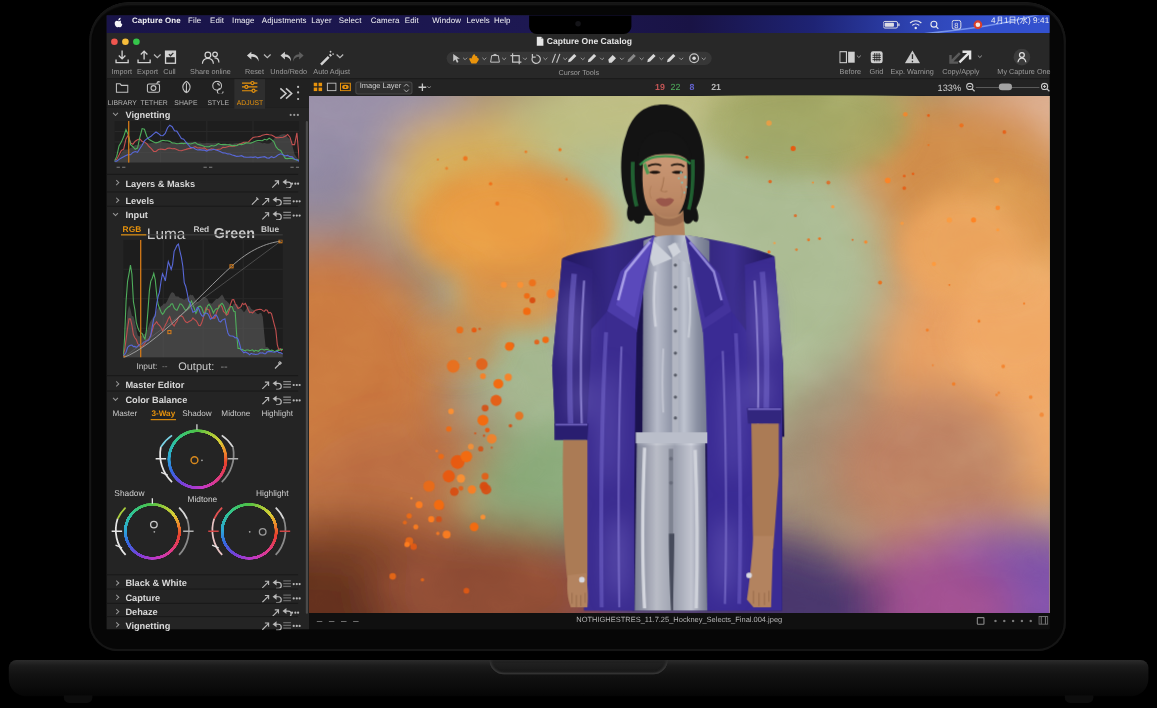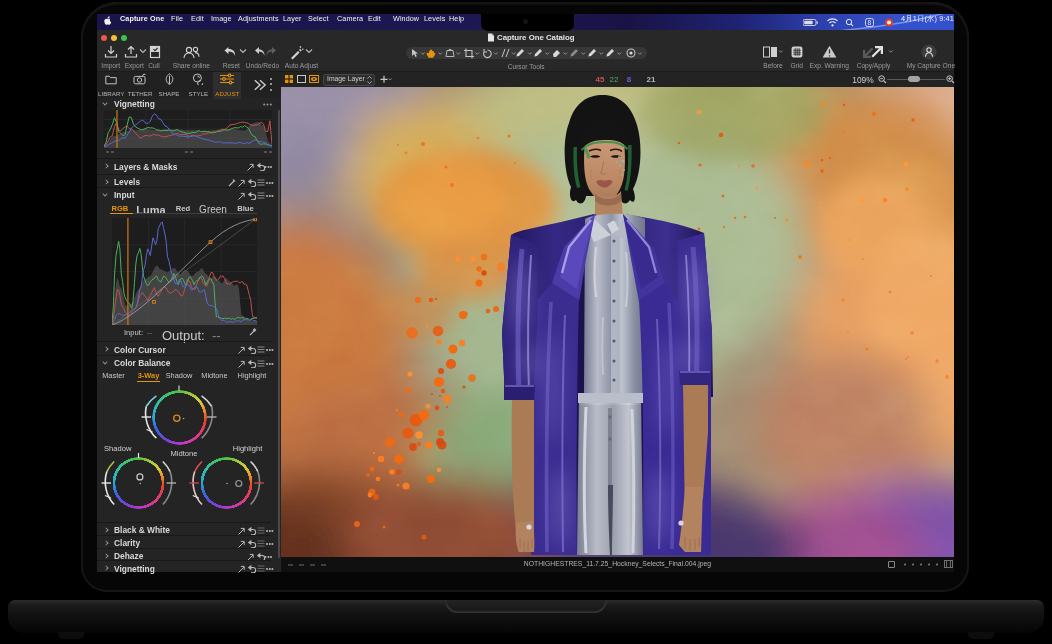--- a/index.html
+++ b/index.html
@@ -264,25 +264,25 @@
  </svg>
  <div class="abs" style="left:41.9px;top:2px;width:52px;height:12px;background:#2e2e2e;border:1px solid #474747;border-radius:2.5px"></div>
  <div class="abs" style="left:46px;top:3.8px;font-size:6.8px;color:#cfcfcf">Image Layer</div>
  <svg class="abs" style="left:85px;top:3px" width="7" height="10" viewBox="0 0 7 10" stroke="#b0b0b0" fill="none" stroke-width="0.9">
   <path d="M1.4,3.6 L3.5,1.4 L5.6,3.6 M1.4,6.4 L3.5,8.6 L5.6,6.4"></path>
  </svg>
  <svg class="abs" style="left:98.8px;top:3.5px" width="12" height="9" viewBox="0 0 12 9" stroke="#c8c8c8" fill="none">
   <path d="M4,0.8 v7 M0.5,4.3 h7" stroke-width="1.2"></path>
   <path d="M8.6,3.4 l1.6,1.6 l1.6-1.6" stroke="#909090" stroke-width="0.9"></path>
  </svg>
- <span class="abs" style="left:319px;top:3.4px;font-size:8px;font-weight:700;color:#c25555;transform:translateX(-50%)">45</span>
+ <span class="abs" style="left:319px;top:3.4px;font-size:8px;font-weight:700;color:#c25555;transform:translateX(-50%)">19</span>
  <span class="abs" style="left:333px;top:3.4px;font-size:8px;font-weight:400;color:#4fae5c;transform:translateX(-50%)">22</span>
  <span class="abs" style="left:348px;top:3.4px;font-size:8px;font-weight:700;color:#6464d2;transform:translateX(-50%)">8</span>
  <span class="abs" style="left:370px;top:3.4px;font-size:8px;font-weight:700;color:#b8b8b8;transform:translateX(-50%)">21</span>
- <span class="abs" style="left:582px;top:3.2px;font-size:8.4px;color:#d0d0d0;transform:translateX(-50%)">109%</span>
+ <span class="abs" style="left:582px;top:3.2px;font-size:8.4px;color:#d0d0d0;transform:translateX(-50%)">133%</span>
  <svg class="abs" style="left:597.4px;top:3.5px" width="9" height="9" viewBox="0 0 9 9" stroke="#c8c8c8" fill="none">
   <circle cx="3.6" cy="3.6" r="2.8" stroke-width="1"></circle>
       <path d="M5.8,5.8 L8,8" stroke-width="1.1"></path>
       <path d="M2.2,3.6 h2.8" stroke-width="0.9"></path>
  </svg>
  <div class="abs" style="left:606.4px;top:7px;width:58px;height:1.6px;background:#5a5a5a;border-radius:1px"></div>
  <div class="abs" style="left:627.2px;top:4.6px;width:12px;height:6.4px;background:#a2a2a2;border-radius:3.2px"></div>
  <svg class="abs" style="left:665px;top:3.5px" width="9" height="9" viewBox="0 0 9 9" stroke="#c8c8c8" fill="none">
   <circle cx="3.6" cy="3.6" r="2.8" stroke-width="1"></circle>
       <path d="M5.8,5.8 L8,8" stroke-width="1.1"></path>
@@ -352,23 +352,23 @@
   <path d="M1.5,8.5 L7,3 M3.8,2.4 h3.4 v3.4" stroke="#b9b9b9" fill="none" stroke-width="1"></path>
   <path d="M14.4,0.8 L10.8,3.5 L14.4,6.2 z" fill="#b9b9b9"></path>
       <path d="M13.6,3.5 h2.4 a2.7,2.7 0 0 1 0,5.4 h-2" stroke="#b9b9b9" fill="none" stroke-width="1.1"></path>
   <path d="M20.5,2 h7 M20.5,4.5 h7 M20.5,7 h7" stroke="#888" stroke-width="1.2"></path>
   <circle cx="30" cy="5" r="1" fill="#b9b9b9"></circle>
       <circle cx="32.8" cy="5" r="1" fill="#b9b9b9"></circle>
       <circle cx="35.4" cy="5" r="1" fill="#b9b9b9"></circle>
  </svg>
 
  <span class="abs" style="left:22.9px;top:106px;font-size:7.6px;font-weight:700;color:#e8930c;transform:translateX(-50%)">RGB</span>
- <span class="abs" style="left:54px;top:106px;font-size:11px;font-weight:700;color:#c9c9c9;transform:translateX(-50%)">Luma</span>
+ <span class="abs" style="left:54px;top:106px;font-size:14px;font-weight:400;color:#c9c9c9;transform:translateX(-50%)">Luma</span>
  <span class="abs" style="left:86px;top:106px;font-size:7.6px;font-weight:700;color:#c9c9c9;transform:translateX(-50%)">Red</span>
- <span class="abs" style="left:116px;top:106px;font-size:10px;font-weight:400;color:#c9c9c9;transform:translateX(-50%)">Green</span>
+ <span class="abs" style="left:116px;top:106px;font-size:13px;font-weight:700;color:#c9c9c9;transform:translateX(-50%)">Green</span>
  <span class="abs" style="left:148.5px;top:106px;font-size:7.6px;font-weight:700;color:#c9c9c9;transform:translateX(-50%)">Blue</span>
  <div class="abs" style="left:13px;top:115.4px;width:147px;height:1px;background:#3f3f3f"></div>
  <div class="abs" style="left:13px;top:114.8px;width:23px;height:1.6px;background:#e8930c"></div>
 
  <svg class="abs" style="left:14.6px;top:119.8px" width="145.4" height="107.2" viewBox="0 0 145.4 107.2">
   <rect width="145.4" height="107.2" fill="#1d1d1d"></rect>
   <path d="M36.4,0 V107 M72.7,0 V107 M109.1,0 V107 M0,26.8 H145.4 M0,53.6 H145.4 M0,80.4 H145.4" stroke="#282828" stroke-width="1"></path>
   <path d="M0.0,107.2 L0.0,105.6 L1.3,98.8 L2.6,80.4 L4.0,65.4 L5.3,59.5 L6.6,63.1 L7.9,69.0 L9.3,69.7 L10.6,74.5 L11.9,81.1 L13.2,86.7 L14.5,87.9 L15.9,87.0 L17.2,87.4 L18.5,85.7 L19.8,85.6 L21.1,83.9 L22.5,80.5 L23.8,76.1 L25.1,73.5 L26.4,71.7 L27.8,69.3 L29.1,66.4 L30.4,64.5 L31.7,61.4 L33.0,61.9 L34.4,60.4 L35.7,59.6 L37.0,58.0 L38.3,58.2 L39.7,56.1 L41.0,53.3 L42.3,50.6 L43.6,48.2 L44.9,47.7 L46.3,48.6 L47.6,51.3 L48.9,51.6 L50.2,51.5 L51.6,53.0 L52.9,53.1 L54.2,53.9 L55.5,54.6 L56.8,53.4 L58.2,52.6 L59.5,52.1 L60.8,49.8 L62.1,50.4 L63.4,50.2 L64.8,53.0 L66.1,54.9 L67.4,56.6 L68.7,56.4 L70.1,54.9 L71.4,53.1 L72.7,51.9 L74.0,52.0 L75.3,52.8 L76.7,53.8 L78.0,57.1 L79.3,57.8 L80.6,58.2 L82.0,56.6 L83.3,55.3 L84.6,53.8 L85.9,53.8 L87.2,52.7 L88.6,51.1 L89.9,49.8 L91.2,51.8 L92.5,54.8 L93.8,55.5 L95.2,56.7 L96.5,58.2 L97.8,60.2 L99.1,60.4 L100.5,58.2 L101.8,58.4 L103.1,58.4 L104.4,59.8 L105.7,62.4 L107.1,62.4 L108.4,64.0 L109.7,65.8 L111.0,64.6 L112.4,62.1 L113.7,60.0 L115.0,60.5 L116.3,62.6 L117.6,63.6 L119.0,63.9 L120.3,65.8 L121.6,67.3 L122.9,67.8 L124.3,66.6 L125.6,66.6 L126.9,70.1 L128.2,84.9 L129.5,97.6 L130.9,97.5 L132.2,98.4 L133.5,99.9 L134.8,101.4 L136.1,102.1 L137.5,102.5 L138.8,102.0 L140.1,103.2 L141.4,101.8 L142.8,103.3 L144.1,102.5 L145.4,103.6 L145.4,107.2 Z" fill="#5a5a5a" opacity="0.62"></path>
   <path d="M0.0,104.2 L1.3,100.3 L2.6,90.6 L4.0,80.0 L5.3,71.8 L6.6,72.0 L7.9,77.6 L9.3,86.3 L10.6,89.1 L11.9,90.7 L13.2,94.3 L14.5,95.7 L15.9,97.9 L17.2,96.9 L18.5,95.8 L19.8,93.9 L21.1,91.4 L22.5,91.3 L23.8,89.4 L25.1,87.1 L26.4,82.6 L27.8,77.6 L29.1,76.2 L30.4,74.4 L31.7,76.6 L33.0,77.8 L34.4,79.7 L35.7,82.7 L37.0,80.5 L38.3,77.4 L39.7,75.0 L41.0,71.7 L42.3,69.7 L43.6,73.8 L44.9,76.7 L46.3,78.3 L47.6,75.7 L48.9,74.1 L50.2,70.5 L51.6,69.1 L52.9,69.2 L54.2,70.0 L55.5,72.7 L56.8,74.5 L58.2,75.3 L59.5,74.5 L60.8,73.8 L62.1,73.1 L63.4,71.1 L64.8,72.6 L66.1,73.4 L67.4,75.2 L68.7,77.9 L70.1,78.0 L71.4,75.5 L72.7,71.2 L74.0,66.5 L75.3,61.6 L76.7,63.3 L78.0,63.6 L79.3,68.3 L80.6,71.4 L82.0,71.0 L83.3,71.2 L84.6,66.9 L85.9,63.5 L87.2,59.5 L88.6,59.3 L89.9,61.2 L91.2,65.3 L92.5,66.2 L93.8,68.5 L95.2,67.5 L96.5,63.6 L97.8,57.9 L99.1,54.5 L100.5,54.3 L101.8,57.9 L103.1,60.2 L104.4,62.4 L105.7,61.8 L107.1,60.7 L108.4,57.8 L109.7,58.9 L111.0,57.8 L112.4,60.4 L113.7,63.6 L115.0,66.2 L116.3,65.7 L117.6,66.5 L119.0,65.1 L120.3,64.0 L121.6,63.7 L122.9,63.4 L124.3,63.2 L125.6,63.3 L126.9,64.4 L128.2,65.0 L129.5,63.6 L130.9,64.0 L132.2,66.5 L133.5,66.0 L134.8,67.1 L136.1,72.1 L137.5,77.6 L138.8,82.4 L140.1,95.3 L141.4,99.8 L142.8,99.1 L144.1,100.8 L145.4,99.1" fill="none" stroke="#c14f4f" stroke-width="1"></path>
   <path d="M0.0,105.6 L1.3,88.5 L2.6,55.9 L4.0,37.5 L5.3,30.7 L6.6,23.1 L7.9,31.1 L9.3,56.3 L10.6,63.5 L11.9,75.0 L13.2,79.6 L14.5,82.7 L15.9,84.4 L17.2,85.1 L18.5,88.2 L19.8,90.3 L21.1,82.4 L22.5,64.6 L23.8,46.2 L25.1,37.5 L26.4,34.9 L27.8,30.5 L29.1,36.1 L30.4,49.1 L31.7,58.8 L33.0,62.0 L34.4,65.7 L35.7,67.8 L37.0,66.2 L38.3,63.7 L39.7,62.4 L41.0,61.0 L42.3,60.5 L43.6,58.3 L44.9,58.2 L46.3,61.9 L47.6,63.5 L48.9,64.1 L50.2,61.3 L51.6,58.2 L52.9,58.6 L54.2,60.2 L55.5,62.4 L56.8,64.4 L58.2,63.0 L59.5,61.2 L60.8,57.9 L62.1,55.6 L63.4,59.2 L64.8,62.9 L66.1,66.8 L67.4,64.3 L68.7,60.7 L70.1,60.3 L71.4,61.8 L72.7,65.4 L74.0,68.0 L75.3,64.6 L76.7,60.0 L78.0,58.7 L79.3,60.4 L80.6,62.9 L82.0,66.6 L83.3,64.1 L84.6,62.8 L85.9,62.8 L87.2,61.3 L88.6,58.8 L89.9,57.8 L91.2,59.5 L92.5,62.8 L93.8,67.0 L95.2,63.9 L96.5,61.8 L97.8,60.5 L99.1,61.0 L100.5,65.0 L101.8,65.4 L103.1,85.4 L104.4,98.8 L105.7,98.7 L107.1,99.8 L108.4,99.5 L109.7,100.6 L111.0,100.6 L112.4,100.2 L113.7,100.2 L115.0,100.9 L116.3,100.5 L117.6,100.0 L119.0,101.5 L120.3,100.5 L121.6,100.9 L122.9,101.4 L124.3,100.0 L125.6,99.5 L126.9,99.5 L128.2,100.3 L129.5,99.7 L130.9,99.5 L132.2,100.1 L133.5,101.3 L134.8,100.2 L136.1,100.7 L137.5,101.7 L138.8,101.2 L140.1,100.3 L141.4,100.5 L142.8,100.2 L144.1,99.4 L145.4,99.8" fill="none" stroke="#4fae5c" stroke-width="1"></path>
@@ -377,29 +377,29 @@
   <path d="M0,107.2 L143.1,1.3" stroke="#6a6a6a" stroke-width="0.7" opacity="0.8"></path>
   <path d="M0,107.2 C30,96 70,50 98.5,24.1 C115,9 130,3 143.1,1.3" stroke="#a8a8a8" stroke-width="0.8" fill="none"></path>
   <g fill="none" stroke="#cf7a1e" stroke-width="1">
    <rect x="-1.4" y="105.8" width="2.8" height="2.8"></rect>
         <rect x="40.6" y="82.5" width="2.8" height="2.8"></rect>
    <rect x="97.1" y="22.7" width="2.8" height="2.8"></rect>
         <rect x="141.7" y="-0.1" width="2.8" height="2.8"></rect>
   </g>
  </svg>
  <div class="abs" style="left:27px;top:230px;font-size:7.6px;color:#c9c9c9">Input: &nbsp;<span style="color:#8a8a8a">--</span></div>
- <div class="abs" style="left:65px;top:230px;font-size:13px;color:#c9c9c9">Output: &nbsp;<span style="color:#8a8a8a">--</span></div>
+ <div class="abs" style="left:65px;top:230px;font-size:10px;color:#c9c9c9">Output: &nbsp;<span style="color:#8a8a8a">--</span></div>
  <svg class="abs" style="left:152px;top:229px" width="8" height="9" viewBox="0 0 8 9">
       <path d="M1,8 L6.5,2.5 M5,1.5 l2,2 M4,2.5 l2,2" stroke="#b9b9b9" fill="none" stroke-width="1.1"></path>
     </svg>
  <div class="sep" style="top:243px"></div>
 
  <div class="sh" style="top:245.5px">
       <span class="car carR"></span>
-      <span class="t">Color Cursor</span>
+      <span class="t">Master Editor</span>
     </div>
  <svg class="abs hic" style="left:140px;top:247px" width="41" height="9" viewBox="0 0 41 9">
   <path d="M1.5,8.5 L7,3 M3.8,2.4 h3.4 v3.4" stroke="#b9b9b9" fill="none" stroke-width="1"></path>
   <path d="M14.4,0.8 L10.8,3.5 L14.4,6.2 z" fill="#b9b9b9"></path>
       <path d="M13.6,3.5 h2.4 a2.7,2.7 0 0 1 0,5.4 h-2" stroke="#b9b9b9" fill="none" stroke-width="1.1"></path>
   <path d="M20.5,2 h7 M20.5,4.5 h7 M20.5,7 h7" stroke="#888" stroke-width="1.2"></path>
   <circle cx="30" cy="5" r="1" fill="#b9b9b9"></circle>
       <circle cx="32.8" cy="5" r="1" fill="#b9b9b9"></circle>
       <circle cx="35.4" cy="5" r="1" fill="#b9b9b9"></circle>
  </svg>
@@ -473,21 +473,21 @@
   <path d="M14.4,0.8 L10.8,3.5 L14.4,6.2 z" fill="#b9b9b9"></path>
       <path d="M13.6,3.5 h2.4 a2.7,2.7 0 0 1 0,5.4 h-2" stroke="#b9b9b9" fill="none" stroke-width="1.1"></path>
   <path d="M20.5,2 h7 M20.5,4.5 h7 M20.5,7 h7" stroke="#666" stroke-width="1.2"></path>
   <circle cx="30" cy="5" r="1" fill="#b9b9b9"></circle>
       <circle cx="32.8" cy="5" r="1" fill="#b9b9b9"></circle>
       <circle cx="35.4" cy="5" r="1" fill="#b9b9b9"></circle>
  </svg>
  <div class="sep" style="top:436.5px"></div>
  <div class="sh" style="top:439px">
       <span class="car carR"></span>
-      <span class="t">Clarity</span>
+      <span class="t">Capture</span>
     </div>
  <svg class="abs hic" style="left:140px;top:440.5px" width="41" height="9" viewBox="0 0 41 9">
   <path d="M1.5,8.5 L7,3 M3.8,2.4 h3.4 v3.4" stroke="#b9b9b9" fill="none" stroke-width="1"></path>
   <path d="M14.4,0.8 L10.8,3.5 L14.4,6.2 z" fill="#b9b9b9"></path>
       <path d="M13.6,3.5 h2.4 a2.7,2.7 0 0 1 0,5.4 h-2" stroke="#b9b9b9" fill="none" stroke-width="1.1"></path>
   <path d="M20.5,2 h7 M20.5,4.5 h7 M20.5,7 h7" stroke="#666" stroke-width="1.2"></path>
   <circle cx="30" cy="5" r="1" fill="#b9b9b9"></circle>
       <circle cx="32.8" cy="5" r="1" fill="#b9b9b9"></circle>
       <circle cx="35.4" cy="5" r="1" fill="#b9b9b9"></circle>
  </svg>

